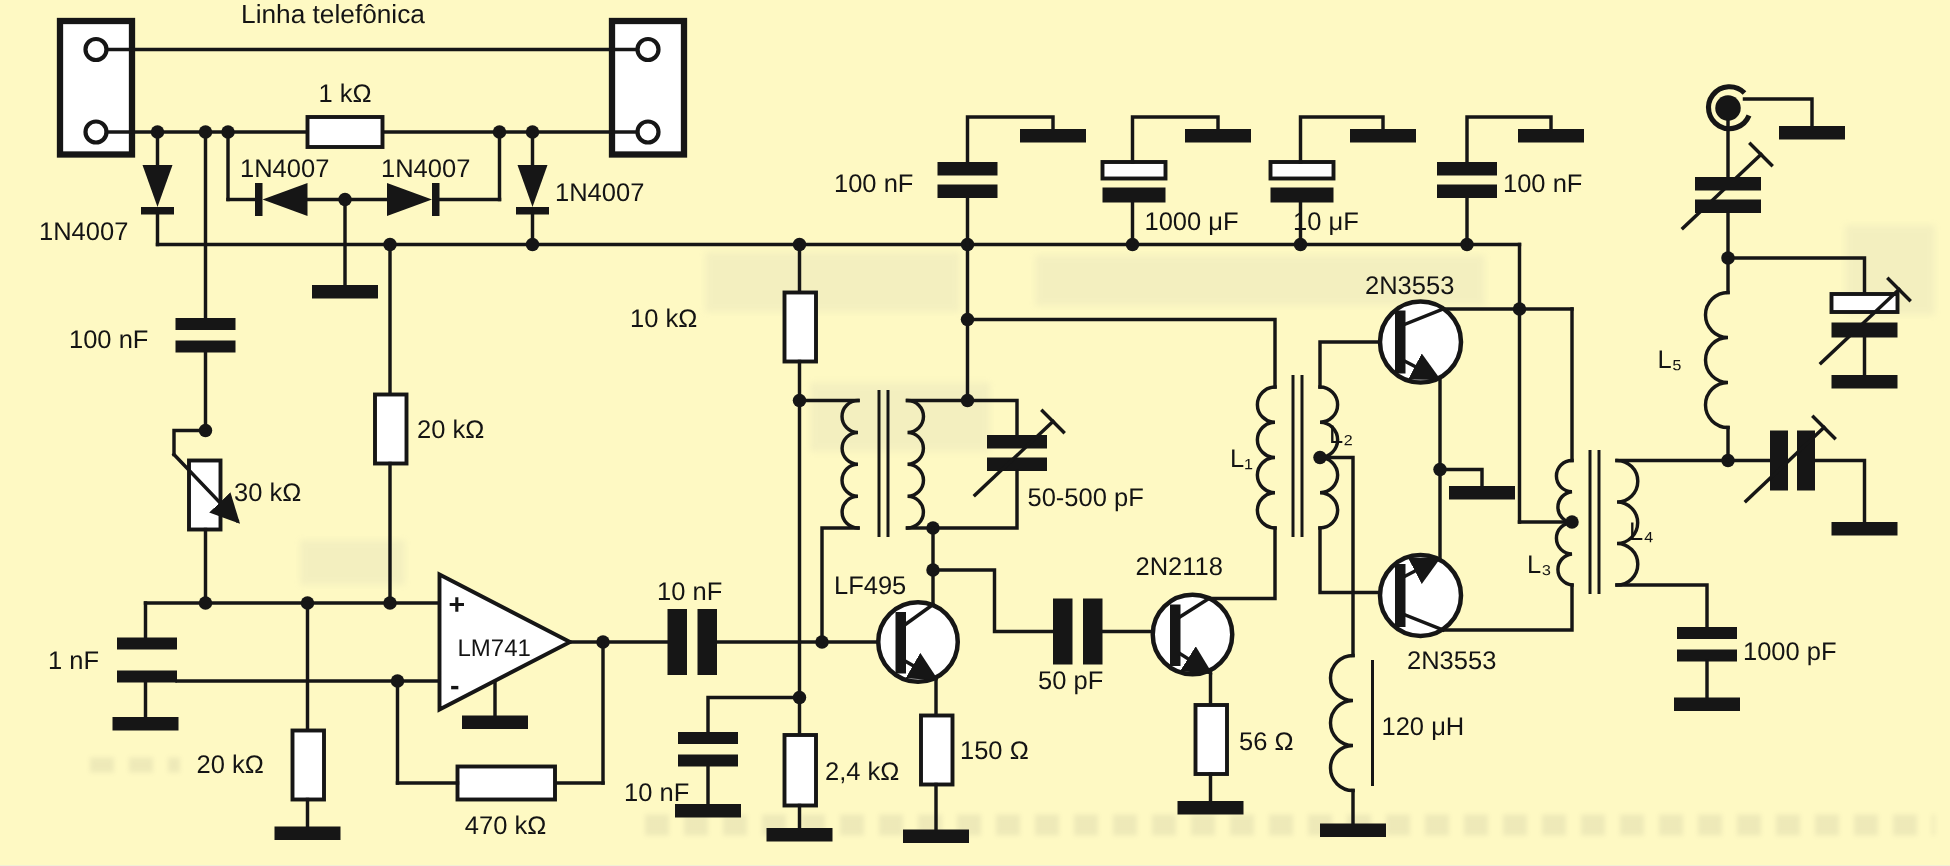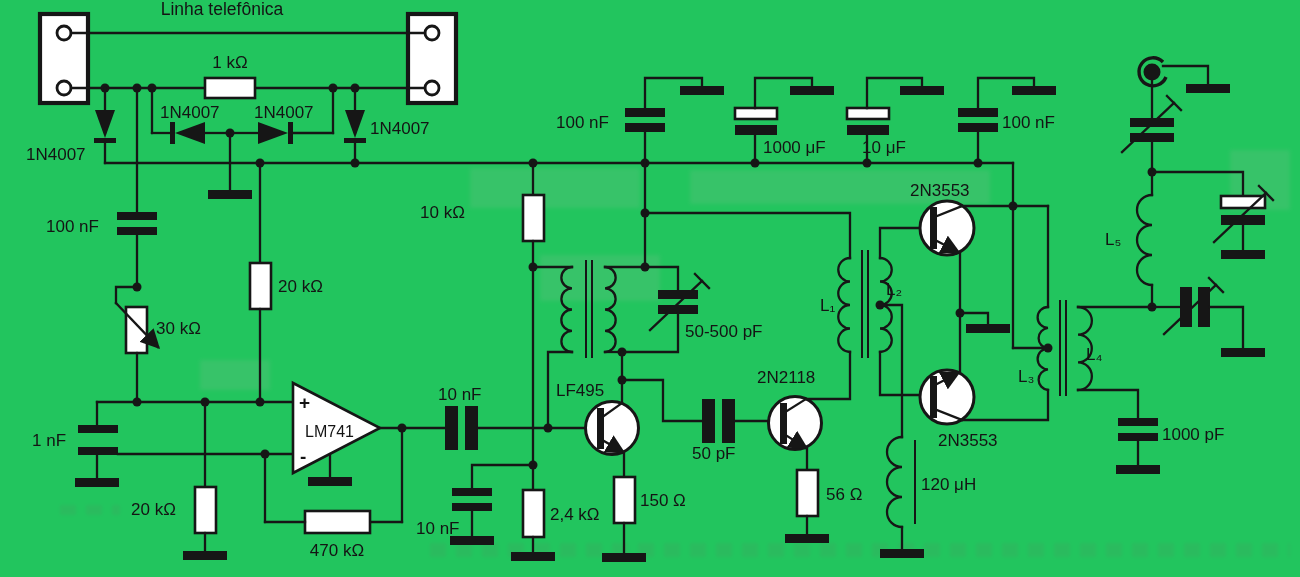--- a/index.html
+++ b/index.html
@@ -1,16 +1,16 @@
 <!DOCTYPE html>
 <html><head>
 <meta charset="utf-8">
 <style>
   html,body{margin:0;padding:0;background:#e8e8e4;}
-  .stage{position:relative;width:1300px;height:577px;background:#22c55e;overflow:hidden;
+  .stage{position:relative;width:1300px;height:577px;background:#fef9c3;overflow:hidden;
          font-family:"Liberation Sans","DejaVu Sans",sans-serif;}
   svg{position:absolute;left:0;top:0;}
   .w{stroke:#161616;stroke-width:2.3;fill:none;stroke-linecap:square;stroke-linejoin:miter;}
   .thin{stroke:#161616;stroke-width:2;fill:none;}
   .box{fill:#ffffff;stroke:#161616;stroke-width:2.6;}
   .blk{fill:#161616;stroke:none;}
   .tblock{fill:#ffffff;stroke:#161616;stroke-width:4.2;}
   .tcirc{fill:#ffffff;stroke:#161616;stroke-width:2.8;}
   .tri{fill:#161616;stroke:none;}
   .circ{fill:#ffffff;stroke:#161616;stroke-width:3;}

